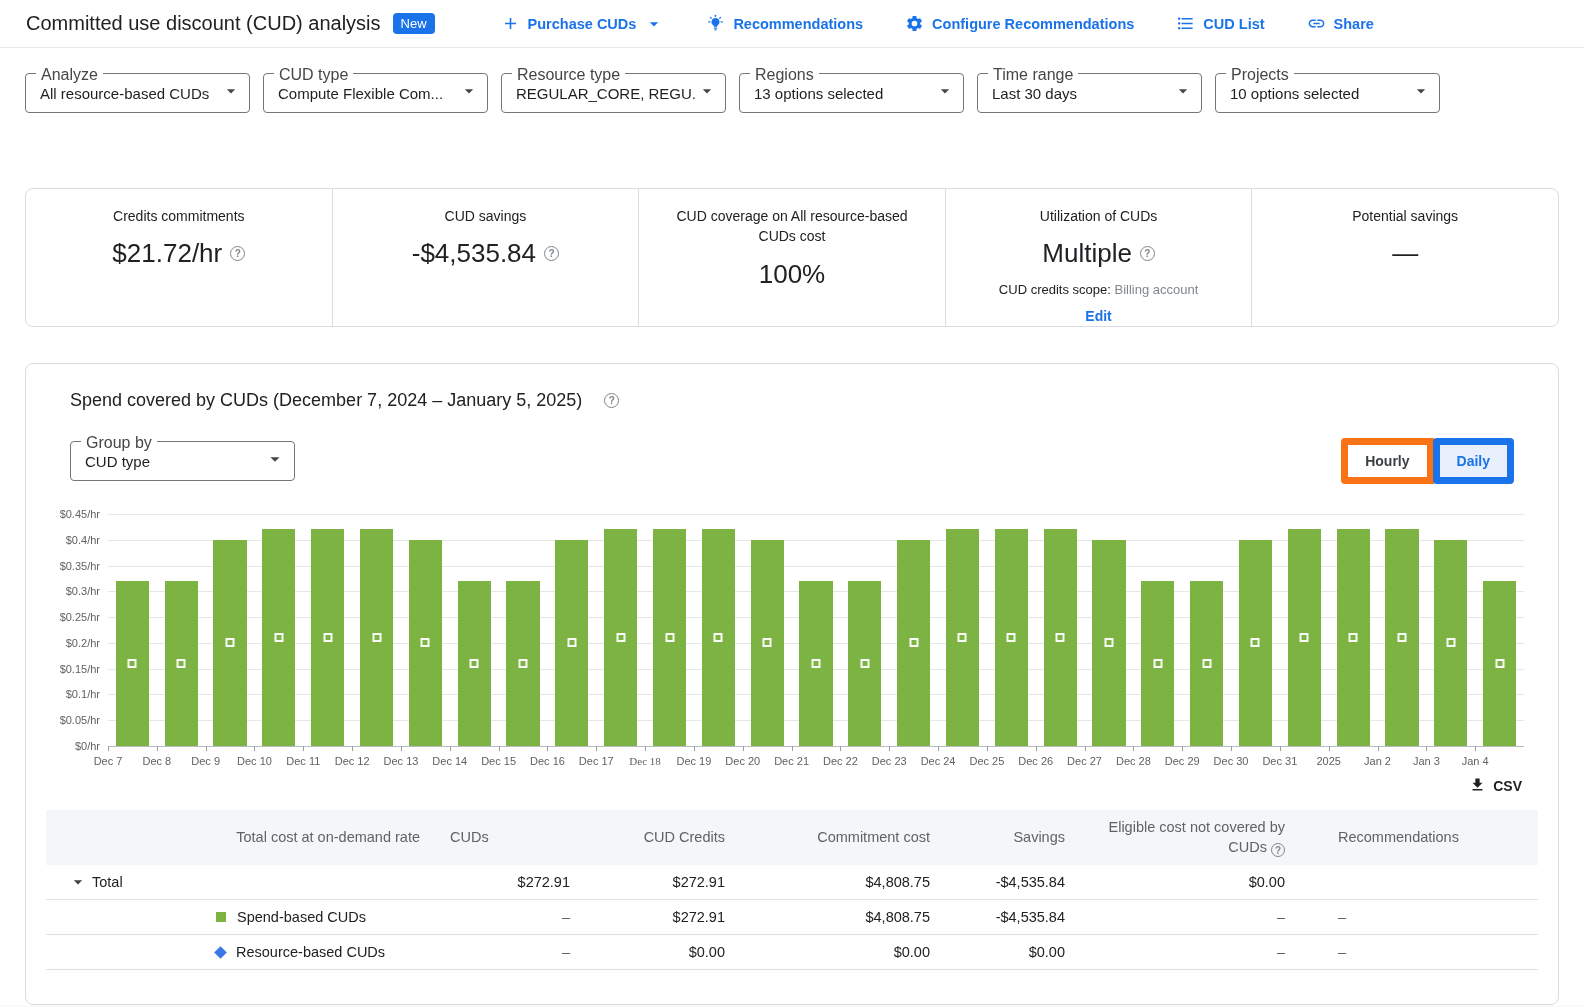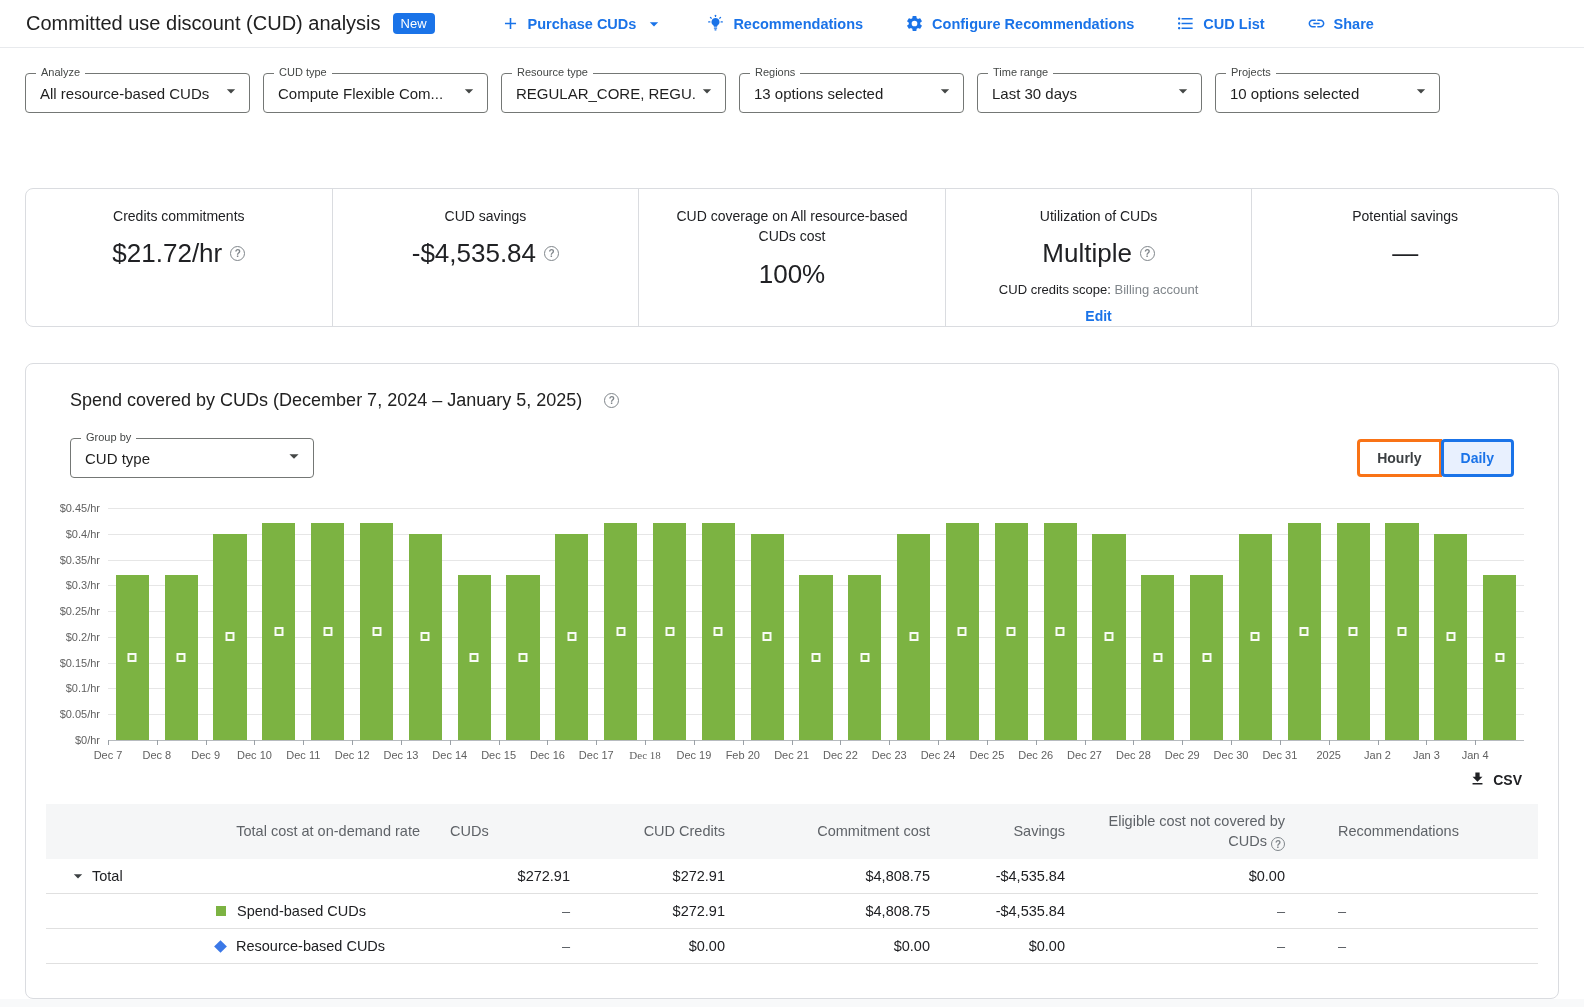--- a/index.html
+++ b/index.html
@@ -14,21 +14,21 @@
   .topbar { display:flex; align-items:center; height:48px; padding:0 26px; border-bottom:1px solid #e8eaed; background:#fff; }
   .page-title { font-size:20px; color:#212121; white-space:nowrap; }
   .new-badge { margin-left:12px; background:#1a73e8; color:#fff; font-size:13px; padding:3px 8px; border-radius:4px; }
   .actions { display:flex; align-items:center; gap:42px; margin-left:66px; }
   .action { display:flex; align-items:center; gap:8px; color:#1a73e8; font-size:14.5px; font-weight:bold; background:none; border:none; cursor:pointer; font-family:inherit; white-space:nowrap; }
   .action svg { display:block; }
 
   
   .filters { display:flex; gap:13px; padding:25px 25px 0; background:#fff; }
   .field { position:relative; width:225px; height:40px; border:1px solid #747775; border-radius:4px; display:flex; align-items:center; padding:0 8px 0 14px; background:#fff; cursor:pointer; }
-  .field .flabel { position:absolute; top:-8px; left:10px; background:#fff; padding:0 5px; font-size:11px; color:#444746; white-space:nowrap; }
+  .field .flabel { position:absolute; top:-8px; left:10px; background:#fff; padding:0 5px; font-size:16px; color:#444746; white-space:nowrap; }
   .field .fvalue { flex:1; font-size:15px; color:#1f1f1f; white-space:nowrap; overflow:hidden; }
   .field .caret { color:#444746; flex:none; }
 
   
   .stats-card { margin:75px 25px 0; border:1px solid #dadce0; border-radius:8px; display:flex; height:139px; background:#fff; }
   .stat { flex:1; text-align:center; padding-top:17px; }
   .stat + .stat { border-left:1px solid #dadce0; }
   .stat .slabel { font-size:14px; color:#202124; line-height:1.45; max-width:270px; margin:0 auto; }
   .stat .svalue { font-size:26px; color:#202124; margin-top:12px; display:inline-flex; align-items:center; gap:8px; }
   .stat .sscope { font-size:13px; margin-top:13px; color:#202124; }
@@ -36,21 +36,21 @@
   .stat .sedit { display:block; margin-top:11px; color:#1a73e8; font-size:14px; font-weight:bold; text-decoration:none; }
 
   .help-ic { display:inline-flex; align-items:center; justify-content:center; width:15px; height:15px; border:1.4px solid #80868b; border-radius:50%; color:#80868b; font-size:10px; font-weight:bold; flex:none; cursor:pointer; }
 
   
   .chart-card { margin:36px 25px 0; border:1px solid #dadce0; border-radius:8px; background:#fff; padding:26px 20px 34px; }
   .chart-title-row { display:flex; align-items:center; gap:22px; padding-left:24px; }
   .chart-title { font-size:18px; color:#212121; }
   .controls-row { display:flex; justify-content:space-between; align-items:center; margin-top:27px; padding:0 24px; }
   .toggle { display:flex; }
-  .toggle .tbtn { padding:8px 17px; font-size:14px; font-weight:bold; font-family:inherit; color:#3c4043; background:#fff; border:3px solid #f97316; cursor:pointer; }
+  .toggle .tbtn { padding:8px 17px; font-size:14px; font-weight:bold; font-family:inherit; color:#3c4043; background:#fff; border:7px solid #f97316; cursor:pointer; }
   .toggle .tbtn:first-child { border-radius:4px 0 0 4px; }
   .toggle .tbtn:last-child { border-radius:0 4px 4px 0; }
   .toggle .tbtn.selected { color:#1a73e8; background:#e8f0fe; border-color:#1a73e8; border-radius:4px; z-index:1; margin-left:-1px; }
 
   
   .chart { position:relative; margin:30px 14px 0 62px; height:232px; }
   .gridline { position:absolute; left:0; right:0; height:1px; background:#e6e6e6; }
   .gridline.baseline { background:#b7bbbf; }
   .ylabel { position:absolute; right:calc(100% + 8px); transform:translateY(-50%); font-size:11px; color:#616161; white-space:nowrap; }
   .bar { position:absolute; bottom:0; background:#7cb342; }
@@ -233,21 +233,21 @@
     </div>
   </div>
 
   <div class="chart-card">
     <div class="chart-title-row">
       <span class="chart-title">Spend covered by CUDs (December 7, 2024 – January 5, 2025)</span>
       <span class="help-ic">?</span>
     </div>
 
     <div class="controls-row">
-      <div class="field" style="width:244px">
+      <div class="field" style="width:225px">
         <span class="flabel">Group by</span>
         <span class="fvalue">CUD type</span>
         <span class="caret"><svg viewBox="0 0 24 24" width="22" height="22" fill="currentColor">
               <path d="M7 10l5 5 5-5z"></path>
             </svg></span>
       </div>
       <div class="toggle" id="toggle">
           <button class="tbtn">Hourly</button>
           <button class="tbtn selected">Daily</button>
         </div>
@@ -352,21 +352,21 @@
         <span class="xlabel" style="left: 27.5862%;">Dec 15</span>
         <div class="xtick" style="left: 31.0345%;"></div>
         <span class="xlabel" style="left: 31.0345%;">Dec 16</span>
         <div class="xtick" style="left: 34.4828%;"></div>
         <span class="xlabel" style="left: 34.4828%;">Dec 17</span>
         <div class="xtick" style="left: 37.931%;"></div>
         <span class="xlabel" style="left: 37.931%; font-family: Liberation Serif, serif;">Dec 18</span>
         <div class="xtick" style="left: 41.3793%;"></div>
         <span class="xlabel" style="left: 41.3793%;">Dec 19</span>
         <div class="xtick" style="left: 44.8276%;"></div>
-        <span class="xlabel" style="left: 44.8276%;">Feb 20</span>
+        <span class="xlabel" style="left: 44.8276%;">Dec 20</span>
         <div class="xtick" style="left: 48.2759%;"></div>
         <span class="xlabel" style="left: 48.2759%;">Dec 21</span>
         <div class="xtick" style="left: 51.7241%;"></div>
         <span class="xlabel" style="left: 51.7241%;">Dec 22</span>
         <div class="xtick" style="left: 55.1724%;"></div>
         <span class="xlabel" style="left: 55.1724%;">Dec 23</span>
         <div class="xtick" style="left: 58.6207%;"></div>
         <span class="xlabel" style="left: 58.6207%;">Dec 24</span>
         <div class="xtick" style="left: 62.069%;"></div>
         <span class="xlabel" style="left: 62.069%;">Dec 25</span>

